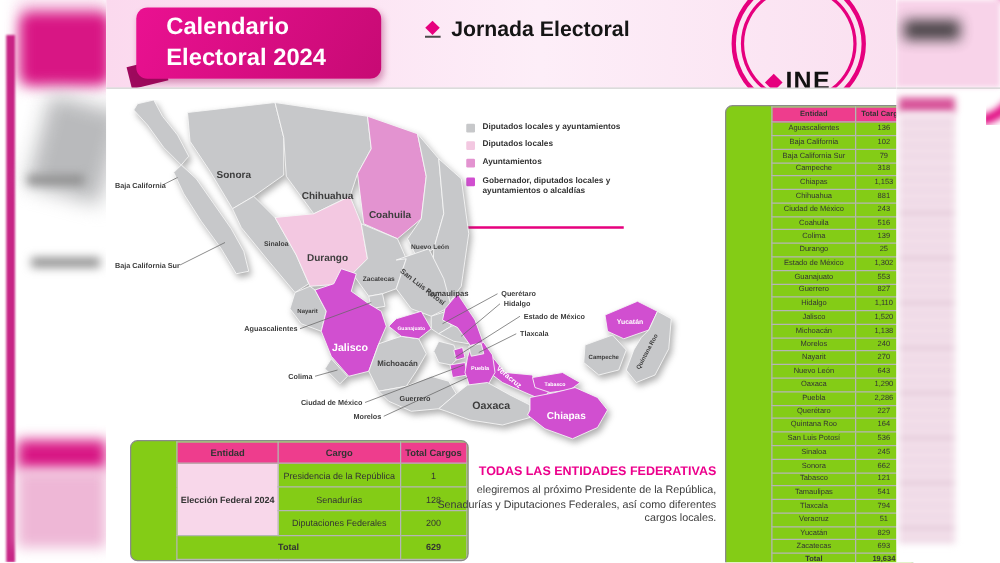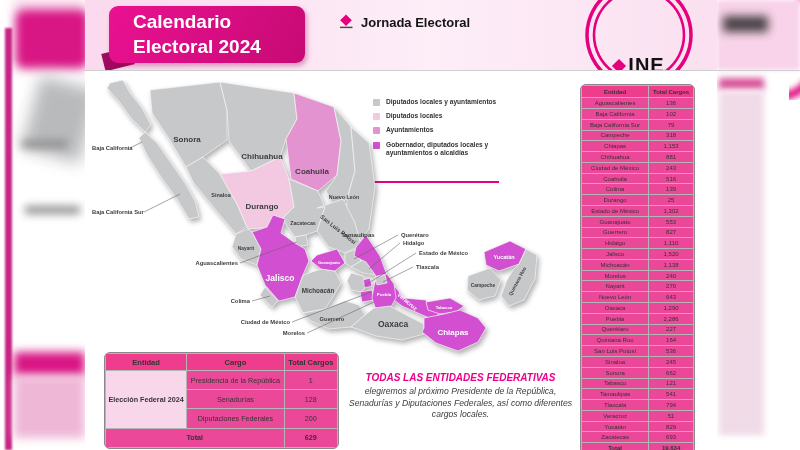--- a/index.html
+++ b/index.html
@@ -17,21 +17,21 @@
         border-bottom:1px solid #cfcfcf;}
   #title-fold{position:absolute;left:18px;top:50px;width:30px;height:18px;background:#9e0a5e;
         transform:rotate(-14deg);}
   #title-box{position:absolute;left:24px;top:6px;width:196px;height:57px;border-radius:9px;
         background:linear-gradient(120deg,var(--title-grad-a,#ea1191),var(--title-grad-b,#c70a74));
         color:#fff;font-weight:bold;font-size:19px;line-height:1.3;
         display:flex;flex-direction:column;justify-content:center;padding-left:24px;box-sizing:border-box;
         box-shadow:2px 3px 5px rgba(150,0,80,.35);}
   #event-block{position:absolute;left:252px;top:14px;width:200px;}
   #event-row{display:flex;align-items:center;gap:7px;}
-  #event-title{font-weight:bold;font-size:13px;color:#151515;}
+  #event-title{font-weight:bold;font-size:17px;color:#151515;}
   #event-date{font-style:italic;font-size:10px;color:#2b2b2b;margin:3px 0 0 28px;}
   #logo{position:absolute;left:487px;top:0;width:135px;height:70px;}
   #logo svg{position:absolute;left:0;top:-25px;}
   #logo-inner{position:absolute;left:0;top:14px;width:135px;text-align:center;}
   #logo-row{display:flex;align-items:center;justify-content:center;gap:4px;margin-top:40px;}
   #logo-name{font-weight:800;font-size:20px;letter-spacing:1px;color:#111;}
   #logo-sub{font-size:5.2px;font-weight:bold;color:#222;letter-spacing:.2px;margin-top:1px;}
   .diamond{display:inline-block;background:var(--magenta,#e6007e);}
   
   #legend{position:absolute;left:288px;top:98px;width:140px;}
@@ -41,36 +41,36 @@
   #legend-rule{width:126px;height:2px;background:var(--magenta,#e6007e);margin-top:5px;}
   
   #map{position:absolute;left:5px;top:80px;}
   .sg{fill:var(--cat-gray,#c7c8ca);} .sl{fill:var(--cat-lightpink,#f3c8e1);}
   .sm{fill:var(--cat-midpink,#e393d0);} .sx{fill:var(--cat-magenta,#d14fd0);}
   #map path{stroke:#f7f7f7;stroke-width:.7;stroke-linejoin:round;}
   #map text{fill:#3d3d3d;font-weight:bold;}
   #map text.wlab{fill:#fff;}
   #map line{stroke:#666;stroke-width:.6;}
   
-  .tblwrap{position:absolute;border:1px solid #8a8a8a;border-radius:6px;overflow:hidden;background:#ec4899;}
+  .tblwrap{position:absolute;border:1px solid #8a8a8a;border-radius:6px;overflow:hidden;background:#84cc16;padding-left:36px;}
   table{border-collapse:collapse;width:100%;}
   th{background:var(--header-pink,#ee3d8d);color:#fff;font-weight:bold;border:.5px solid #c2higher;}
   td,th{border:.5px solid #b5b5b5;text-align:center;color:#333;}
   #federal-wrap{left:19px;top:352px;width:233px;}
   #federal-wrap th{font-size:7.5px;padding:3.5px 2px;}
   #federal-wrap td{font-size:7.2px;padding:4.6px 2px;}
   #federal-entity{background:#f8d7ea;font-weight:bold;}
   #federal-wrap tr.total td{font-weight:bold;}
   #entities-wrap{left:495px;top:84px;width:113px;}
   #entities-wrap th{font-size:6px;padding:2.6px 1px;}
   #entities-wrap td{font-size:6px;line-height:1;padding:1.9px 2px;}
   #entities-wrap td:first-child{width:60%;}
   #entities-wrap tr.total td{font-weight:bold;}
   
-  #callout{position:absolute;left:263px;top:372px;width:225px;text-align:center;font-style:italic;}
+  #callout{position:absolute;left:263px;top:372px;width:225px;text-align:right;}
   #callout-title{font-size:10px;font-weight:800;color:var(--callout-magenta,#ec008c);}
   #callout-body{font-size:8.6px;color:#3b3b3b;line-height:1.35;margin-top:3px;}
 </style>
 </head>
 <body>
 
 <div id="stage">
 
   <div class="pillar" id="pillar-left">
     <div class="blob" style="left:14px;top:0;width:71px;height:70px;background:#f7cfe7;filter:blur(6px);"></div>

